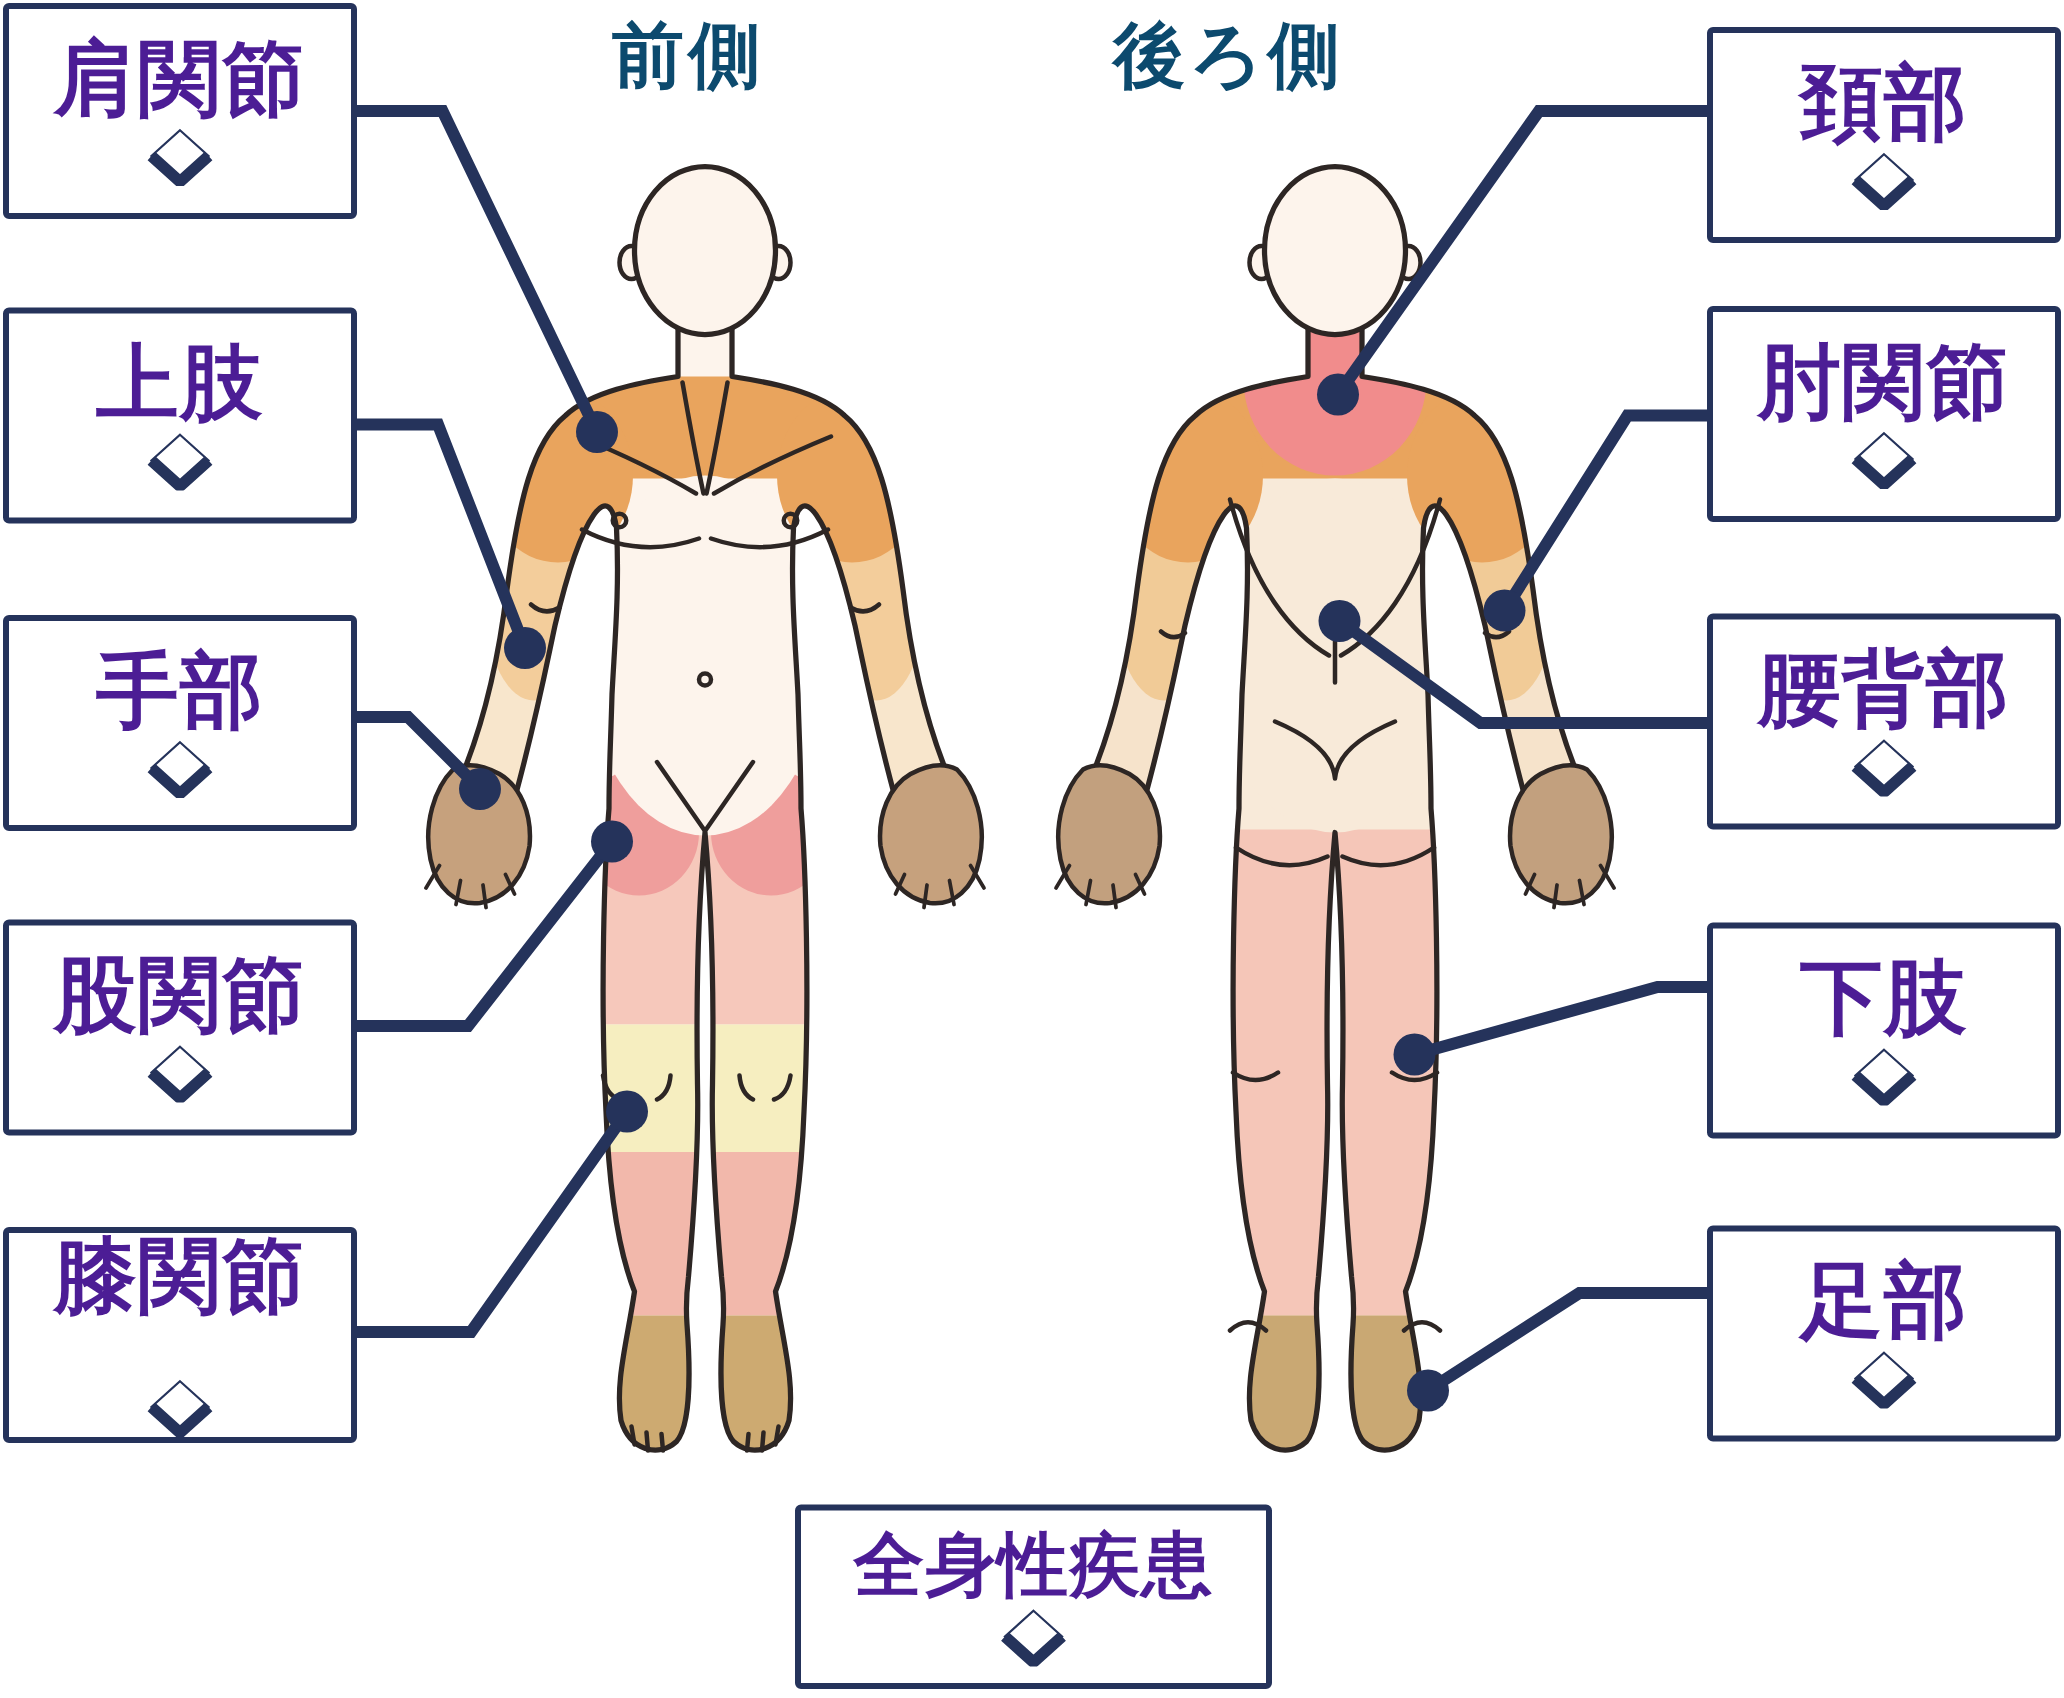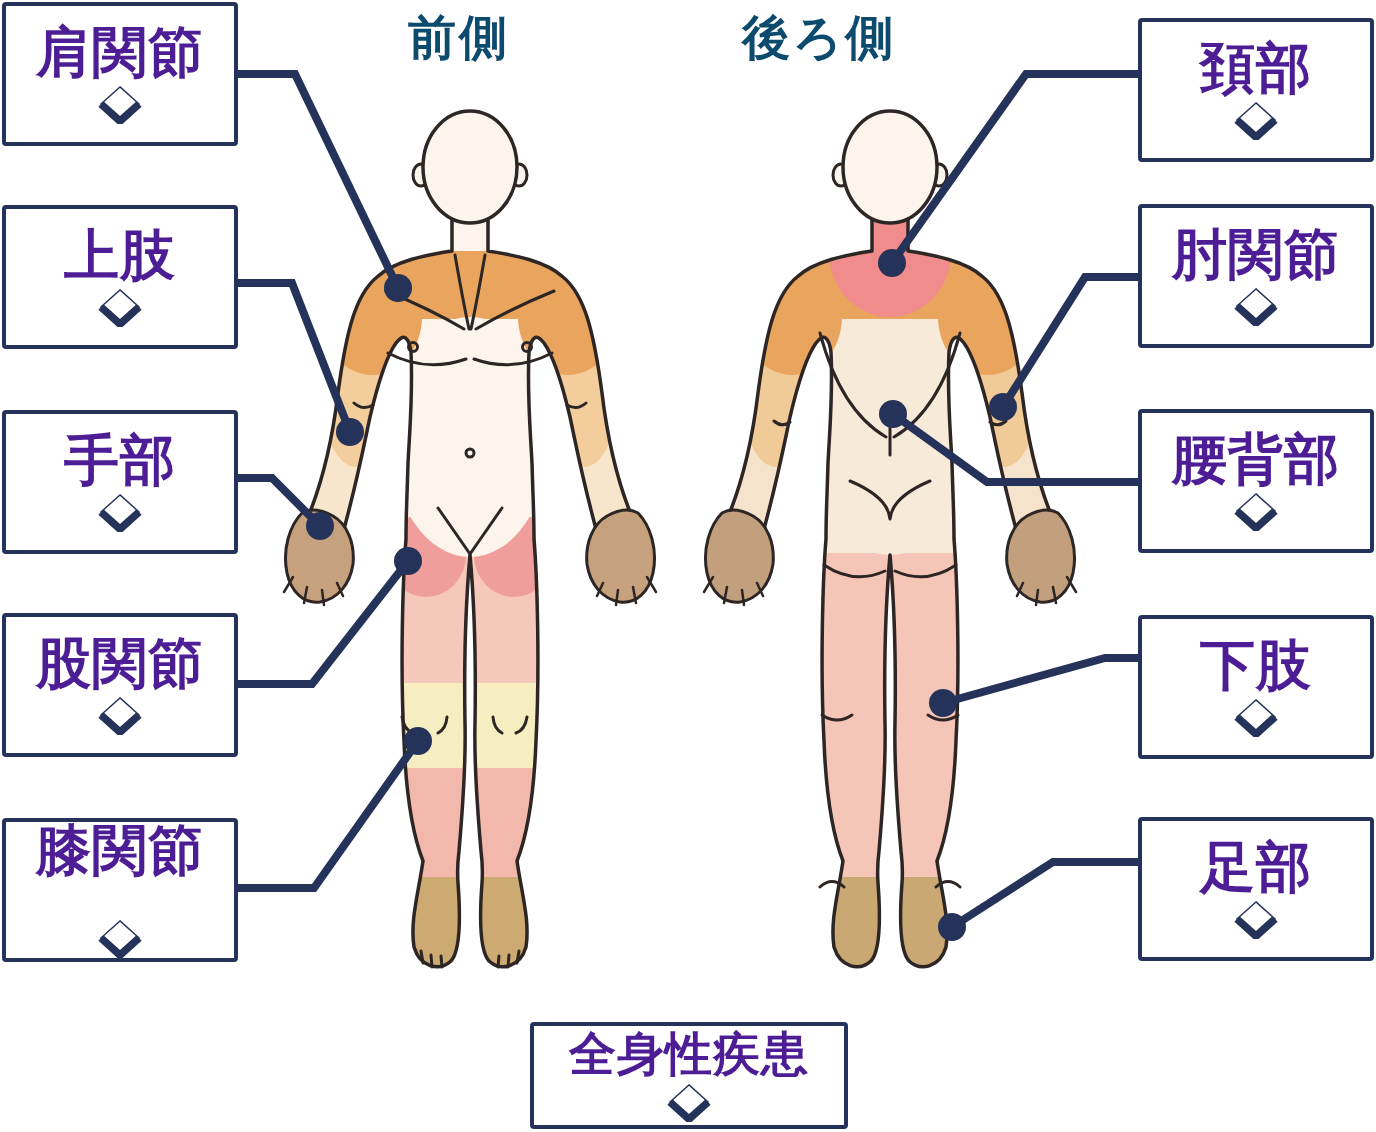--- a/index.html
+++ b/index.html
@@ -13,21 +13,21 @@
     letter-spacing:3px;line-height:1;white-space:nowrap;
   }
   .label-box{
     position:absolute;box-sizing:border-box;width:236px;height:144px;
     background:#ffffff;border:4px solid #25335b;border-radius:4px;
     display:flex;flex-direction:column;align-items:center;justify-content:center;
     color:#4c1d95;cursor:pointer;z-index:5;
   }
   .label-box .txt{font-weight:800;font-size:55px;line-height:1.05;letter-spacing:1px;white-space:nowrap;}
   .label-box .diamond{margin-top:3px;display:block;}
-  .label-box.bottom-box{width:318px;height:107px;margin-top:19px;}
+  .label-box.bottom-box{width:318px;height:123px;}
   .label-box.bottom-box .txt{font-size:47px;}
   .connector-layer{left:0;top:0;z-index:3;pointer-events:none;}
   .body-layer{z-index:1;}
 </style>
 </head>
 <body>
 
 <div class="stage">
 
   <div class="figure-title" style="left:408px;">前側</div>

